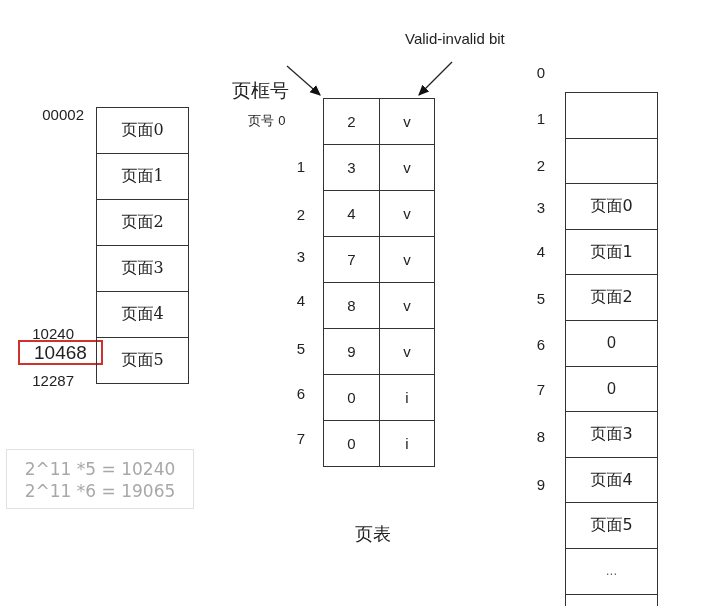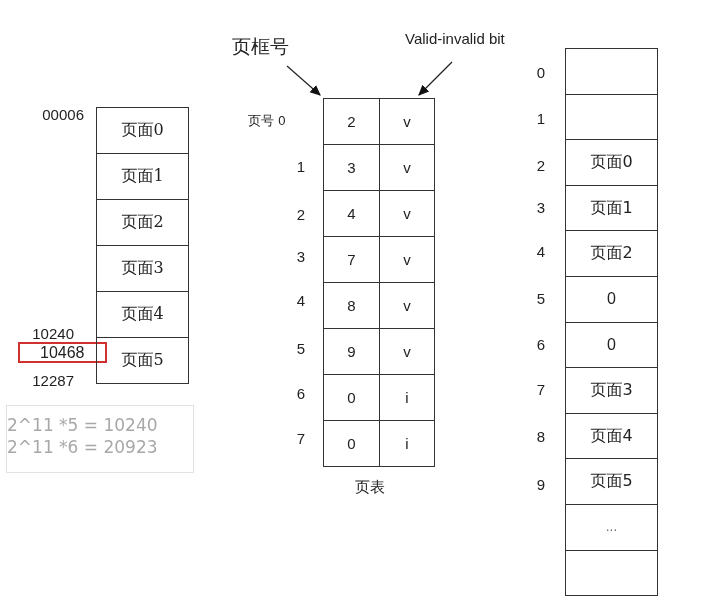--- a/index.html
+++ b/index.html
@@ -1,32 +1,32 @@
 <!DOCTYPE html>
 <html><head>
 <meta charset="utf-8">
 <style>
   html, body { margin:0; padding:0; background:#ffffff; }
   body { width:720px; height:606px; position:relative; overflow:hidden;
          font-family:"DejaVu Serif","Liberation Serif",serif; color:#222; }
   .abs { position:absolute; }
   .serif { font-family:Liberation Sans, sans-serif; }
-  .sans { font-family:"DejaVu Sans","Liberation Sans",sans-serif; }
+  .sans { font-family:"DejaVu Sans","Liberation Sans",sans-serif;margin-top:44px; }
 
   
   #logical { left:96px; top:107px; width:91px; border:1px solid #333; }
   #logical .cell { height:45px; border-bottom:1px solid #333; display:flex; align-items:center; justify-content:center;
                    font-size:16px; }
   #logical .cell:last-child { border-bottom:none; }
 
   .addr { font-size:15px; width:80px; text-align:right; }
-  #addr-highlight { border:2px solid #d0312d; padding:0 20px; font-size:16px; line-height:17px; }
+  #addr-highlight { border:2px solid #d0312d; padding:0 14px; font-size:19px; line-height:17px; }
 
-  #note { left:6px; top:405px; width:188px; height:68px; border:1px solid #e2e2e2;
-          color:#a8a8a8; font-size:17px; line-height:22px; padding-top:8px; box-sizing:border-box; }
+  #note { left:6px; top:405px; width:188px; height:60px; border:1px solid #e2e2e2;
+          color:#a8a8a8; font-size:17px; line-height:22px; text-align:center; padding-top:8px; box-sizing:border-box; }
 
   
   #pagetable { left:323px; top:98px; width:110px; border:1px solid #333; }
   #pagetable .row { display:flex; height:45px; border-bottom:1px solid #333; }
   #pagetable .row:last-child { border-bottom:none; }
   #pagetable .c1 { width:55px; border-right:1px solid #333; display:flex; align-items:center; justify-content:center; font-size:15px; }
   #pagetable .c2 { flex:1; display:flex; align-items:center; justify-content:center; font-size:15px; }
   .pnum { font-size:15px; width:60px; text-align:right; }
 
   
@@ -45,39 +45,39 @@
       <path d="M0,1 L9,5 L0,9 Z" fill="#111"></path>
     </marker>
   </defs>
   <line x1="287" y1="66" x2="320" y2="95" stroke="#222" stroke-width="1.2" marker-end="url(#ah)"></line>
   <line x1="452" y1="62" x2="419" y2="95" stroke="#222" stroke-width="1.2" marker-end="url(#ah)"></line>
 </svg>
 
 <div class="abs sans" style="left:232px;top:34px;font-size:19px;">页框号</div>
 <div class="abs serif" style="left:405px;top:30px;font-size:15px;">Valid-invalid bit</div>
 
-<div class="abs addr serif" style="left:4px;top:106px;">00006</div>
+<div class="abs addr serif" style="left:4px;top:106px;">00002</div>
 <div class="abs addr serif" style="left:-6px;top:325px;">10240</div>
 <div class="abs serif" style="left:18px;top:344px;">
   <span id="addr-highlight">10468</span>
 </div>
 <div class="abs addr serif" style="left:-6px;top:372px;">12287</div>
 
 <div id="logical" class="abs">
   <div class="cell">页面0</div>
   <div class="cell">页面1</div>
   <div class="cell">页面2</div>
   <div class="cell">页面3</div>
   <div class="cell">页面4</div>
   <div class="cell">页面5</div>
 </div>
 
 <div id="note" class="abs sans">
   <div>2^11 *5 = 10240</div>
-  <div>2^11 *6 = 20923</div>
+  <div>2^11 *6 = 19065</div>
 </div>
 
 <div class="abs" style="left:248px;top:112px;font-size:13px;">
   <span class="sans">页号</span>
   <span class="serif">0</span>
 </div>
 <div class="abs pnum serif" style="left:245px;top:158px;">1</div>
 <div class="abs pnum serif" style="left:245px;top:206px;">2</div>
 <div class="abs pnum serif" style="left:245px;top:248px;">3</div>
 <div class="abs pnum serif" style="left:245px;top:292px;">4</div>
@@ -112,21 +112,21 @@
     </div>
   <div class="row">
       <div class="c1">0</div>
       <div class="c2">i</div>
     </div>
   <div class="row">
       <div class="c1">0</div>
       <div class="c2">i</div>
     </div>
 </div>
-<div class="abs sans" style="left:355px;top:478px;font-size:15px;">页表</div>
+<div class="abs sans" style="left:355px;top:478px;font-size:18px;">页表</div>
 
 <div class="abs fnum serif" style="left:531px;top:64px;">0</div>
 <div class="abs fnum serif" style="left:531px;top:110px;">1</div>
 <div class="abs fnum serif" style="left:531px;top:157px;">2</div>
 <div class="abs fnum serif" style="left:531px;top:199px;">3</div>
 <div class="abs fnum serif" style="left:531px;top:243px;">4</div>
 <div class="abs fnum serif" style="left:531px;top:290px;">5</div>
 <div class="abs fnum serif" style="left:531px;top:336px;">6</div>
 <div class="abs fnum serif" style="left:531px;top:381px;">7</div>
 <div class="abs fnum serif" style="left:531px;top:428px;">8</div>

